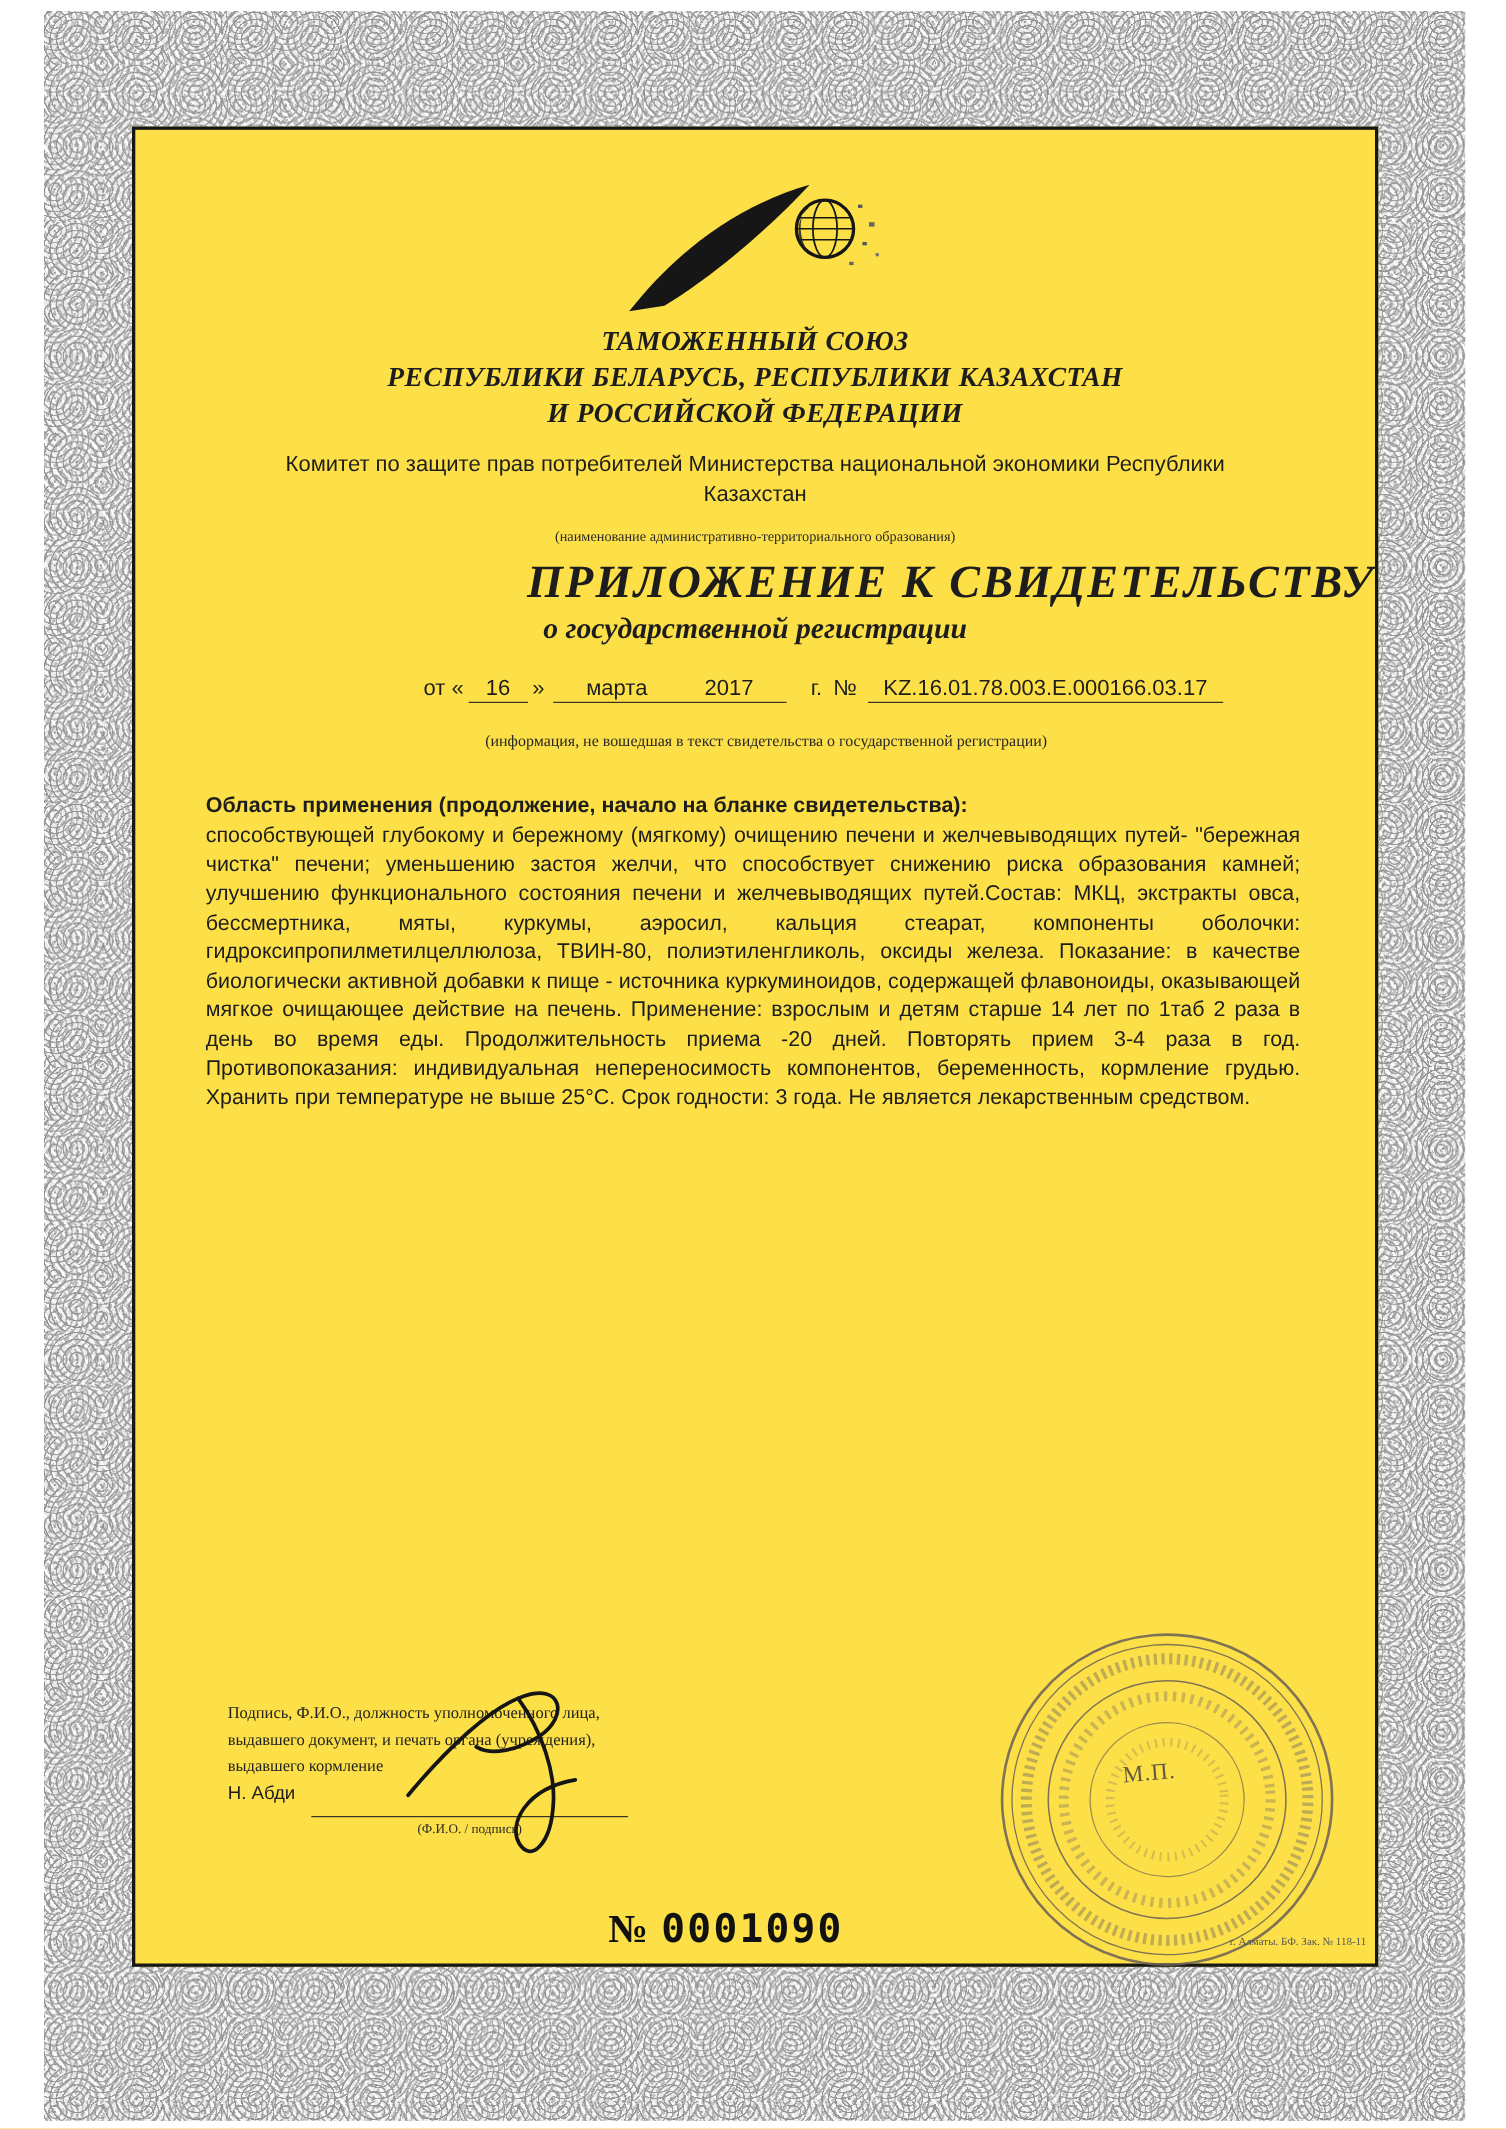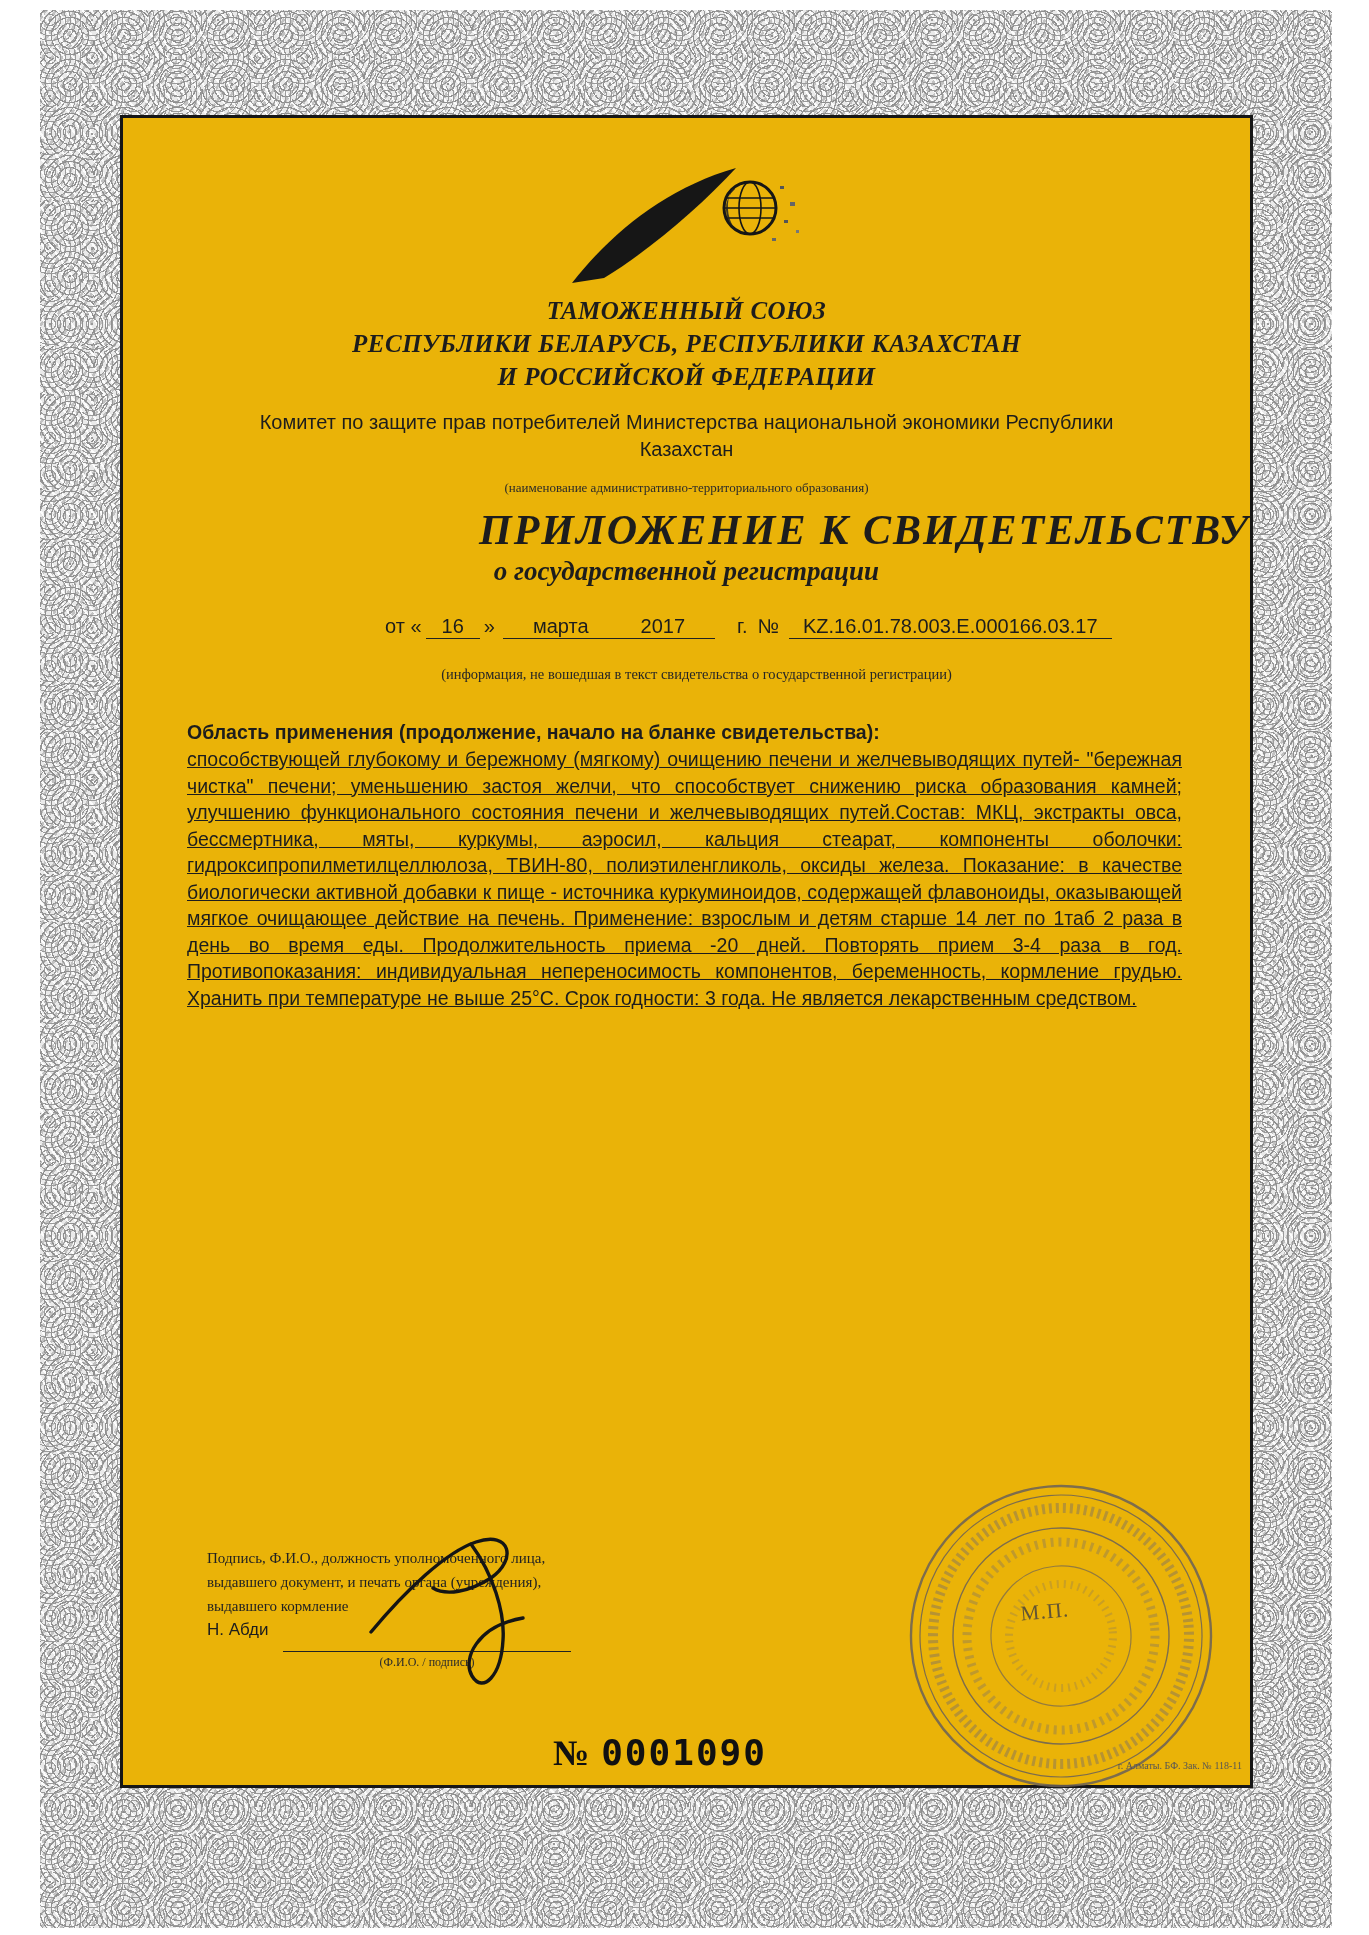--- a/index.html
+++ b/index.html
@@ -16,21 +16,21 @@
     background-image:
       repeating-radial-gradient(circle at 10px 10px, #9a9a9a 0 1.2px, rgba(0,0,0,0) 1.2px 5px),
       repeating-radial-gradient(circle at 30px 26px, #8f8f8f 0 1.2px, rgba(0,0,0,0) 1.2px 6px),
       repeating-linear-gradient(55deg, rgba(255,255,255,.9) 0 2px, rgba(0,0,0,0) 2px 7px),
       repeating-linear-gradient(-55deg, rgba(110,110,110,.33) 0 2.5px, rgba(0,0,0,0) 2.5px 8px);
     background-size:42px 38px, 54px 48px, auto, auto;
   }
   
   .sheet {
     position:absolute; left:120px; top:115px; width:1133px; height:1673px;
-    background:#eab308; border:3px solid #161616;
+    background:#fde047; border:3px solid #161616;
   }
   .logo { display:block; margin:40px auto 4px auto; }
   .union { text-align:center; margin-top:6px;
     font-family:"Liberation Serif", serif; font-weight:bold; font-style:italic;
     font-size:25px; line-height:33px; letter-spacing:.5px; }
   .committee, .deputy { text-align:center; font-size:20px; line-height:27px; margin:0 30px; }
   .committee { margin-top:16px; }
   .deputy { margin-top:1px; }
   .admin-note { text-align:center; margin-top:17px;
     font-family:"Liberation Serif", serif; font-size:13px; color:#2a2a2a; }
@@ -45,21 +45,21 @@
   .u { display:inline-block; border-bottom:1.6px solid #222; text-align:center; }
   .u-day { padding:0 16px; margin:0 4px; }
   .u-monthyear { padding:0 30px; margin:0 8px; }
   .u-monthyear .gap { display:inline-block; width:52px; }
   .u-num { padding:0 14px; margin-left:10px; }
   .g-label { margin-left:14px; }
   .no-label { margin-left:10px; }
   .info-note { text-align:center; margin-top:27px;
     font-family:"Liberation Serif", serif; font-size:14.5px; color:#262626;padding-left:20px; }
   .body-heading { margin:36px 115px 0 64px; font-size:19.5px; font-weight:bold; line-height:26px; }
-  .body-text { margin:1px 68px 0 64px; font-size:19.5px; line-height:26.5px; text-align:justify;text-decoration:underline; }
+  .body-text { margin:1px 68px 0 64px; font-size:19.5px; line-height:26.5px; text-align:justify; }
   
   .sign-note { position:absolute; left:84px; top:1428px; width:420px;
     font-family:"Liberation Serif", serif; font-size:15px; line-height:24px; color:#222; }
   .signer-name { position:absolute; left:84px; top:1502px; font-size:17px; }
   .sig { position:absolute; left:228px; top:1392px; z-index:3; }
   .sign-line { position:absolute; left:160px; top:1533px; width:288px;
     border-top:1.6px solid #222; text-align:center;
     font-family:"Liberation Serif", serif; font-size:12px; padding-top:3px; color:#2a2a2a; }
   .stamp { position:absolute; left:782px; top:1362px; width:312px; height:312px;
     transform:rotate(-5deg); opacity:.85; }

